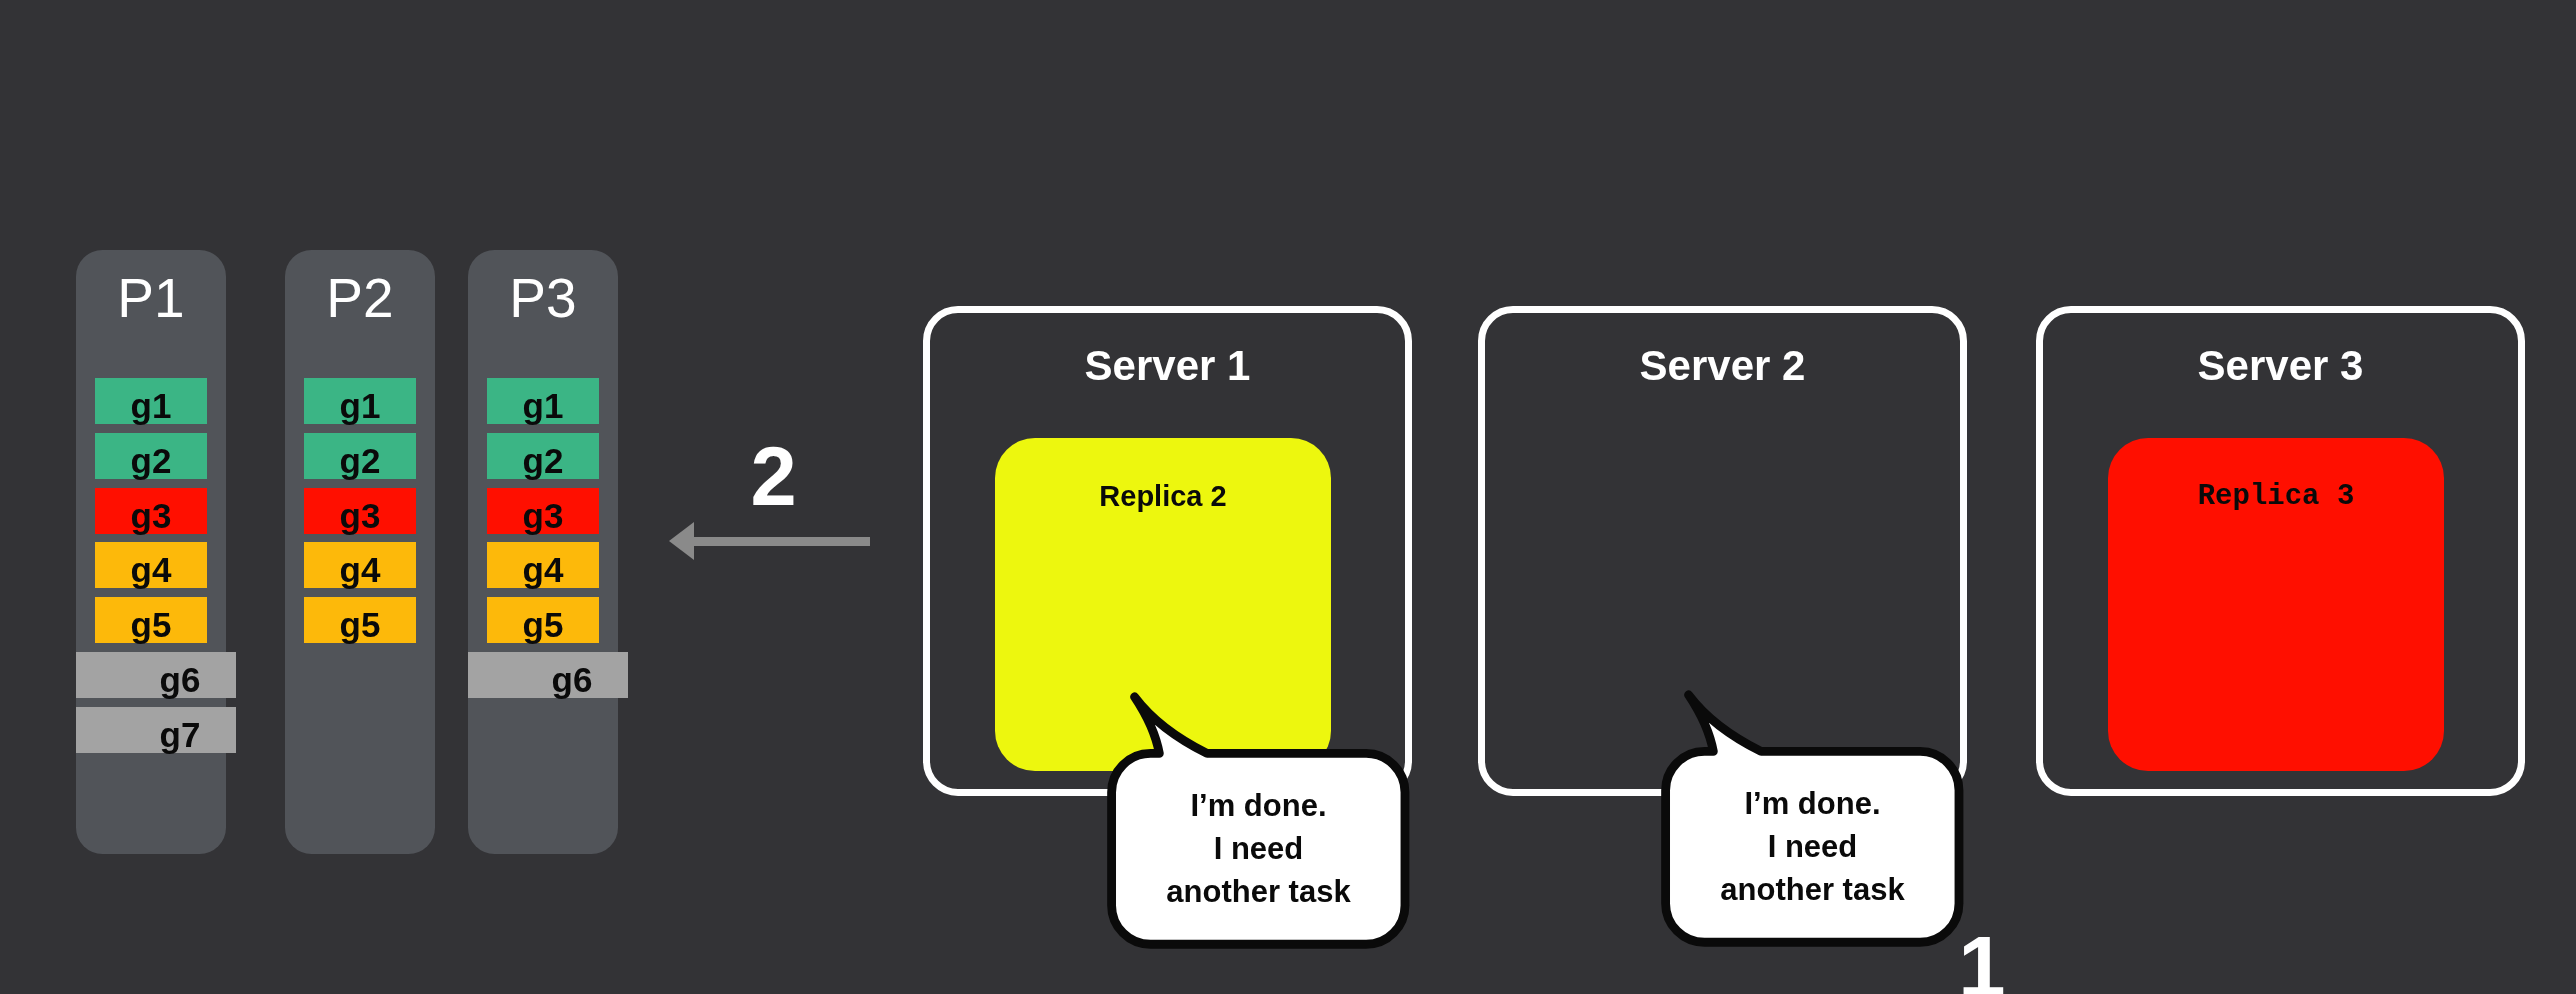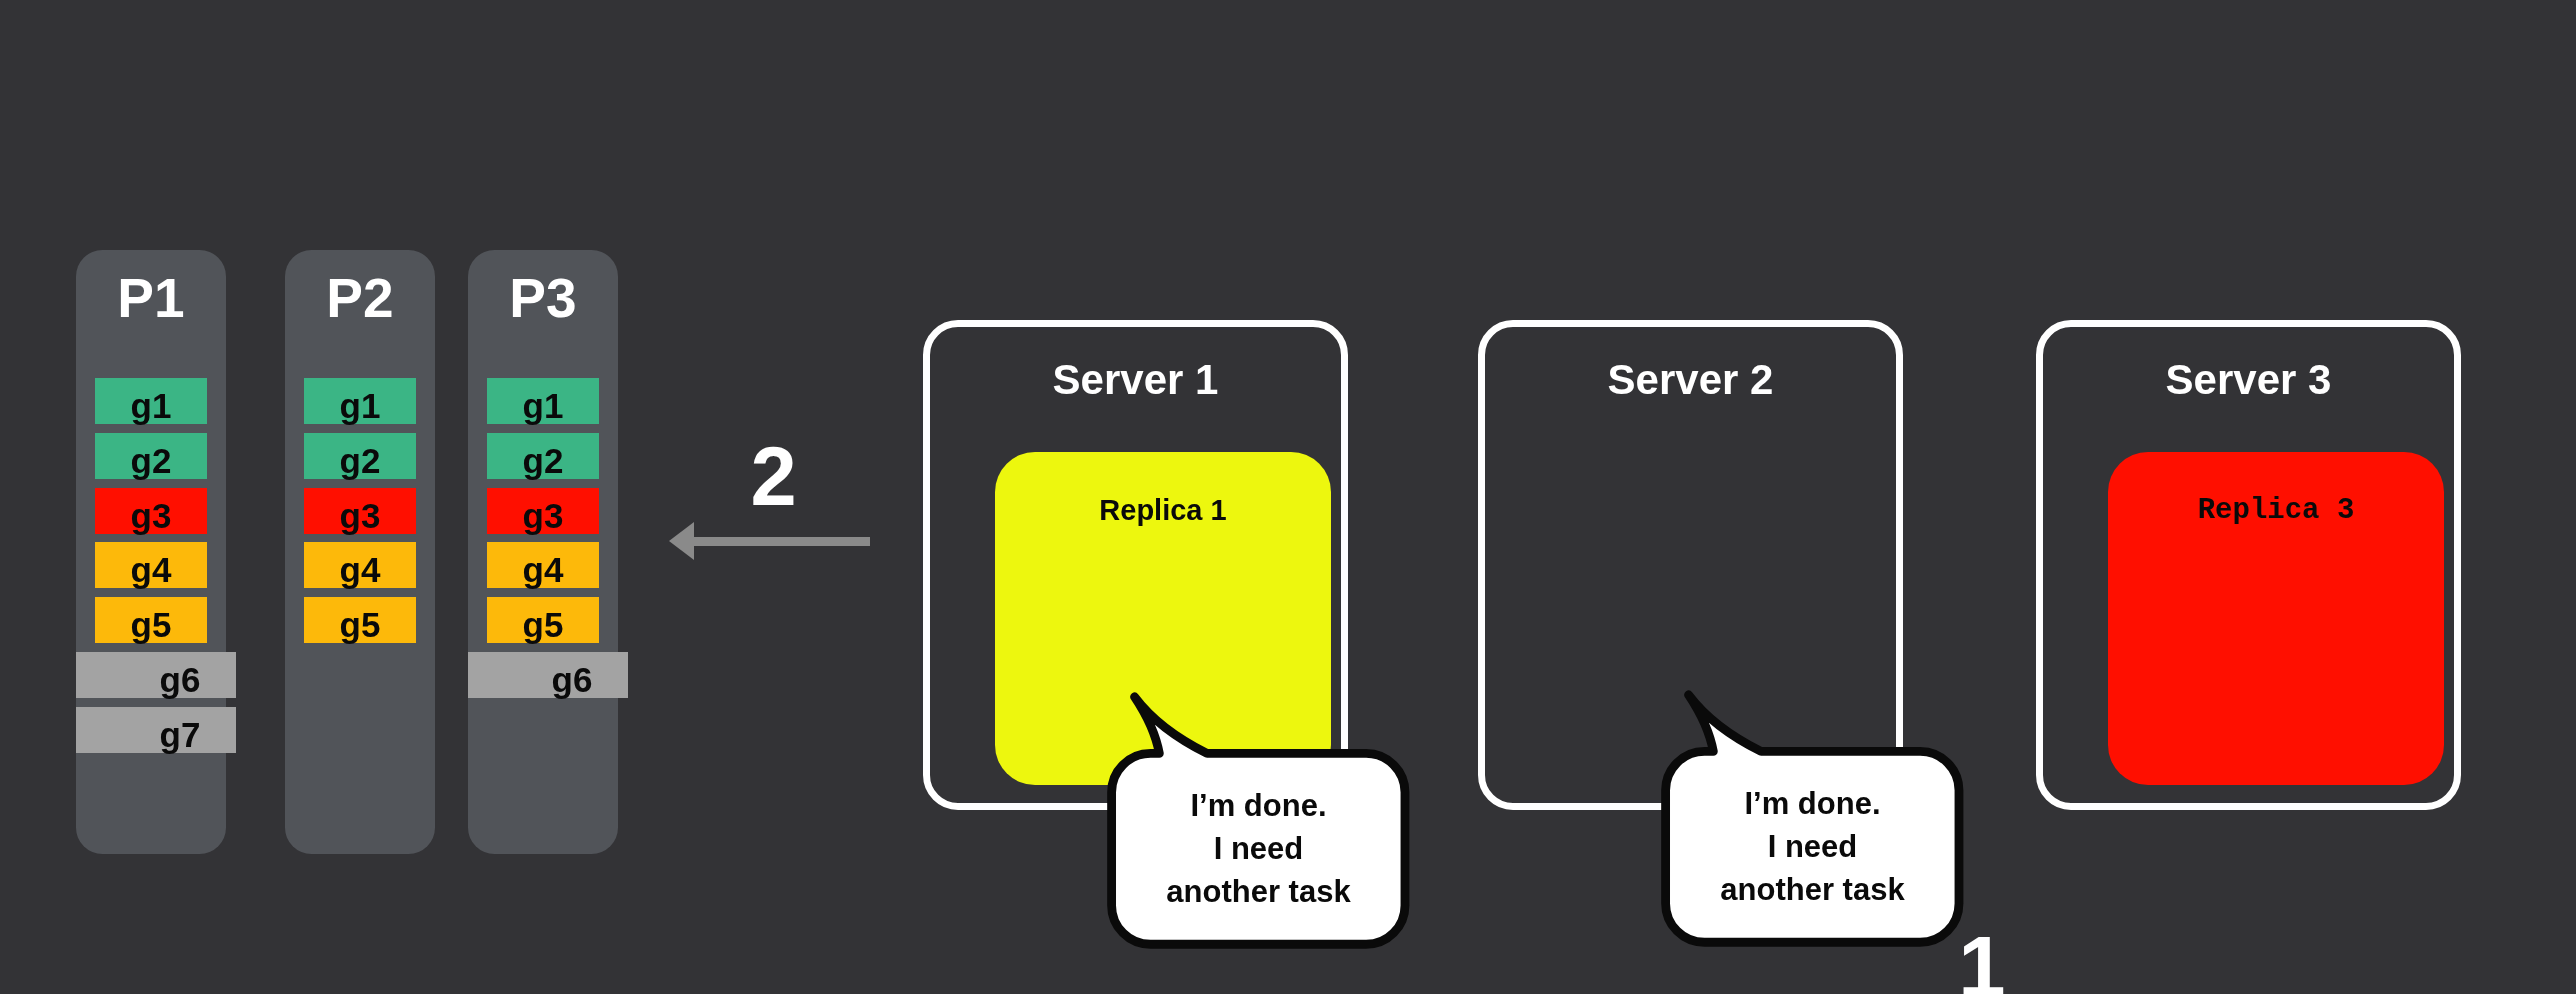--- a/index.html
+++ b/index.html
@@ -13,21 +13,21 @@
   
   .partition{
     position:absolute;top:250px;width:150px;height:604px;
     background:#515459;border-radius:26.5px;
   }
   .partition.p1{left:76px;}
   .partition.p2{left:285px;}
   .partition.p3{left:468px;}
   .p-label{
     position:absolute;top:21px;left:0;width:100%;
-    text-align:center;color:#ffffff;font-size:55px;font-weight:700;line-height:1;
+    text-align:center;color:#ffffff;font-size:55px;font-weight:400;line-height:1;
   }
   .tasks{position:absolute;top:128px;left:0;width:100%;}
   .task{
     width:112px;height:46px;margin:0 auto 8.8px auto;
     text-align:center;line-height:55px;
     color:#0a0a0a;font-size:35px;font-weight:700;
   }
   .task[data-color="teal"]{background:#3bb585;}
   .task[data-color="red"]{background:#ff0f00;}
   .task[data-color="orange"]{background:#fdb90a;}
@@ -46,21 +46,21 @@
     border-top:19.4px solid transparent;border-bottom:19.4px solid transparent;
     border-right:25px solid #8a8a8a;
   }
   .step1-label{
     position:absolute;left:1931px;top:924px;width:102px;
     text-align:center;color:#ffffff;font-size:85px;font-weight:700;line-height:1;
   }
 
   
   .server{
-    position:absolute;top:320px;width:425px;height:490px;
+    position:absolute;top:306px;width:489px;height:490px;
     box-sizing:border-box;border:7px solid #ffffff;border-radius:35px;padding-left:24px;
   }
   .server.s1{left:923px;}
   .server.s2{left:1478px;}
   .server.s3{left:2020px;margin-left:16px;}
   .server-label{
     position:absolute;top:32px;left:0;width:100%;
     text-align:center;color:#ffffff;font-size:42px;font-weight:700;line-height:1;
   }
   .replica{
@@ -128,21 +128,21 @@
     </div>
   </div>
 
   <div class="step2-label">2</div>
   <div class="arrow-line"></div>
   <div class="arrow-head"></div>
 
   <div class="server s1">
     <div class="server-label">Server 1</div>
     <div class="replica" data-color="yellow">
-      <div class="replica-label">Replica 1</div>
+      <div class="replica-label">Replica 2</div>
     </div>
   </div>
 
   <div class="server s2">
     <div class="server-label">Server 2</div>
   </div>
 
   <div class="server s3">
     <div class="server-label">Server 3</div>
     <div class="replica" data-color="red">

